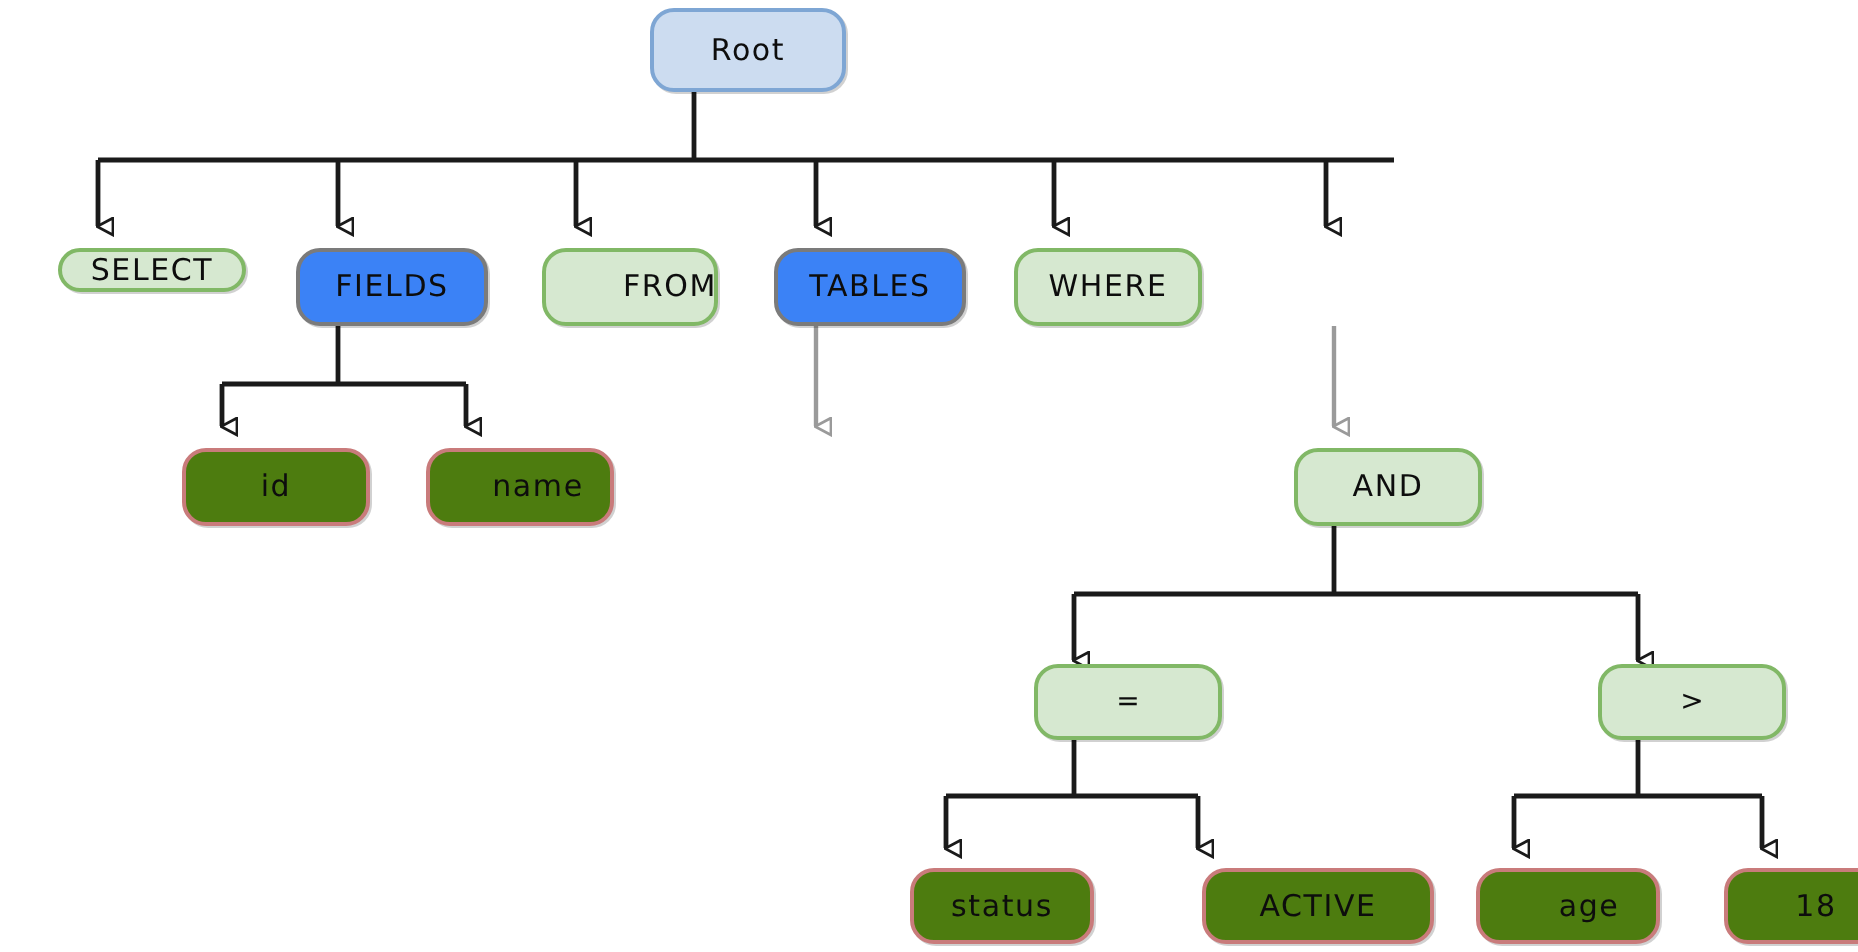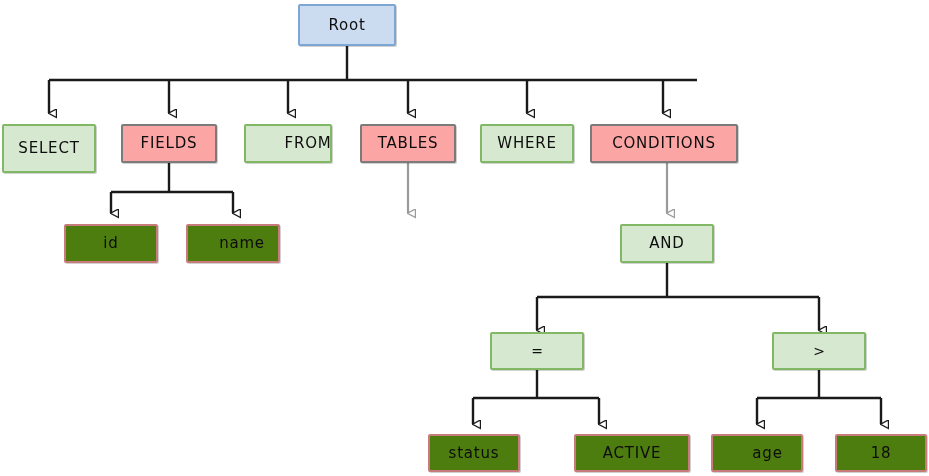--- a/index.html
+++ b/index.html
@@ -25,41 +25,42 @@
     pointer-events: none;
   }
   .node {
     position: absolute;
     box-sizing: border-box;
     display: flex;
     align-items: center;
     justify-content: center;
     border-width: 2px;
     border-style: solid;
-    border-radius: 2px;
+    border-radius: 12px;
     font-size: 15px;
     letter-spacing: 0.8px;
     color: #0d0d0d;
     white-space: nowrap;
     box-shadow: 1px 1px 0 rgba(0,0,0,0.18);
+    margin-left: 27px;
   }
   .node-label {
     display: block;
     line-height: 1;
   }
   .n-blue {
     background: #ccdcf0;
     border-color: #7ea6d4;
   }
   .n-green {
     background: #d6e8d0;
     border-color: #81b866;
   }
   .n-gray {
-    background: #fca5a5;
+    background: #3b82f6;
     border-color: #7b7b7b;
   }
   .n-red {
     background: #4d7c0f;
     border-color: #c97b7b;
   }
   .op-label {
     font-size: 14px;
     letter-spacing: 0;
   }
@@ -124,43 +125,40 @@
       <path d="M757,398 L881,398"></path>
       <path d="M757,398 L757,424" marker-end="url(#arrow-dark)"></path>
       <path d="M881,398 L881,424" marker-end="url(#arrow-dark)"></path>
     </g>
   </svg>
 
   <div class="node n-blue" style="left:298px; top:4px; width:98px; height:42px;">
     <span class="node-label">Root</span>
   </div>
 
-  <div class="node n-green" style="left:2px; top:124px; width:94px; height:49px;">
+  <div class="node n-green" style="left:2px; top:124px; width:94px; height:22px;">
     <span class="node-label">SELECT</span>
   </div>
 
   <div class="node n-gray" style="left:121px; top:124px; width:96px; height:39px;">
     <span class="node-label">FIELDS</span>
   </div>
 
   <div class="node n-green" style="left:244px; top:124px; width:88px; height:39px;padding-left:40px;">
     <span class="node-label">FROM</span>
   </div>
 
   <div class="node n-gray" style="left:360px; top:124px; width:96px; height:39px;">
     <span class="node-label">TABLES</span>
   </div>
 
   <div class="node n-green" style="left:480px; top:124px; width:94px; height:39px;">
     <span class="node-label">WHERE</span>
   </div>
 
-  <div class="node n-gray" style="left:590px; top:124px; width:148px; height:39px;">
-    <span class="node-label">CONDITIONS</span>
-  </div>
 
   <div class="node n-red" style="left:64px; top:224px; width:94px; height:39px;">
     <span class="node-label">id</span>
   </div>
 
   <div class="node n-red" style="left:186px; top:224px; width:94px; height:39px;padding-left:18px;">
     <span class="node-label">name</span>
   </div>
 
 

